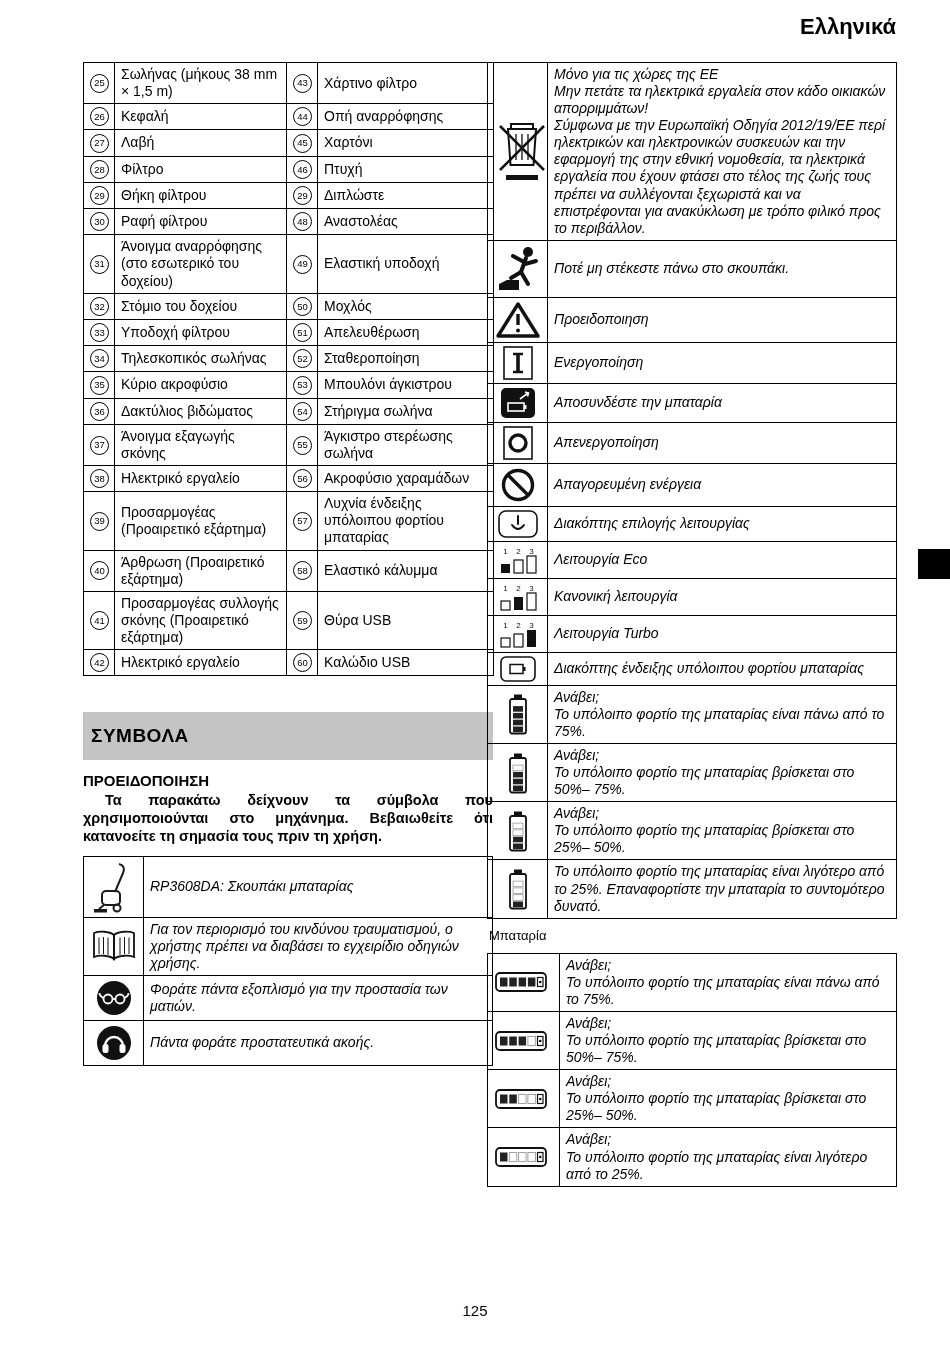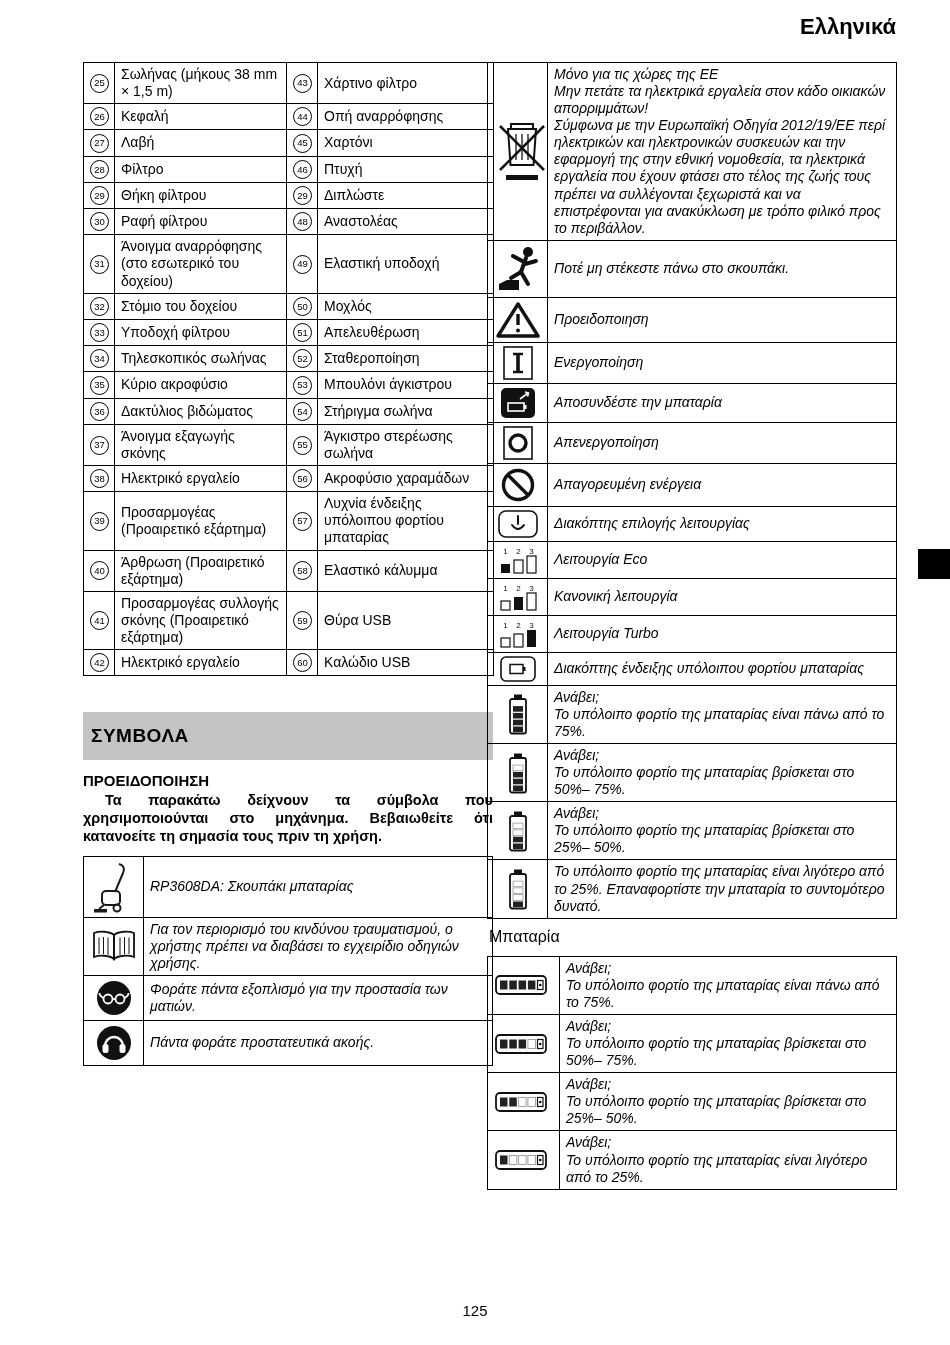--- a/index.html
+++ b/index.html
@@ -18,21 +18,21 @@
   .w-icon{width:60px;}
   .w-icon-wide{width:72px;}
   td.icon-cell{text-align:center;padding:4px 2px;}
   td.icon-cell svg{display:block;margin:0 auto;}
   td.text-cell{text-align:left;padding:4px 8px;font-style:italic;}
   .symbols-heading{margin-top:36px;background:#c4c4c4;font-size:19px;font-weight:bold;padding:13px 8px;letter-spacing:0.5px;}
   .warning-title{margin-top:12px;font-size:15px;font-weight:bold;}
   .warning-text{margin-top:2px;font-size:14.5px;font-weight:bold;text-align:justify;text-indent:22px;line-height:1.25;}
   .sym-table{margin-top:10px;}
   .col-right .sym-table:first-child{margin-top:0;}
-  .battery-label{margin:9px 0 5px 2px;font-size:16px;}
+  .battery-label{margin:9px 0 5px 2px;font-size:13px;}
   .side-tab{position:absolute;right:0;top:549px;width:32px;height:30px;background:#000;}
   .page-number{position:absolute;left:0;right:0;bottom:26px;text-align:center;font-size:15px;}
 </style>
 </head>
 <body>
 
 <div class="page">
   <div class="lang-header">Ελληνικά</div>
 
   <div class="col col-left">

